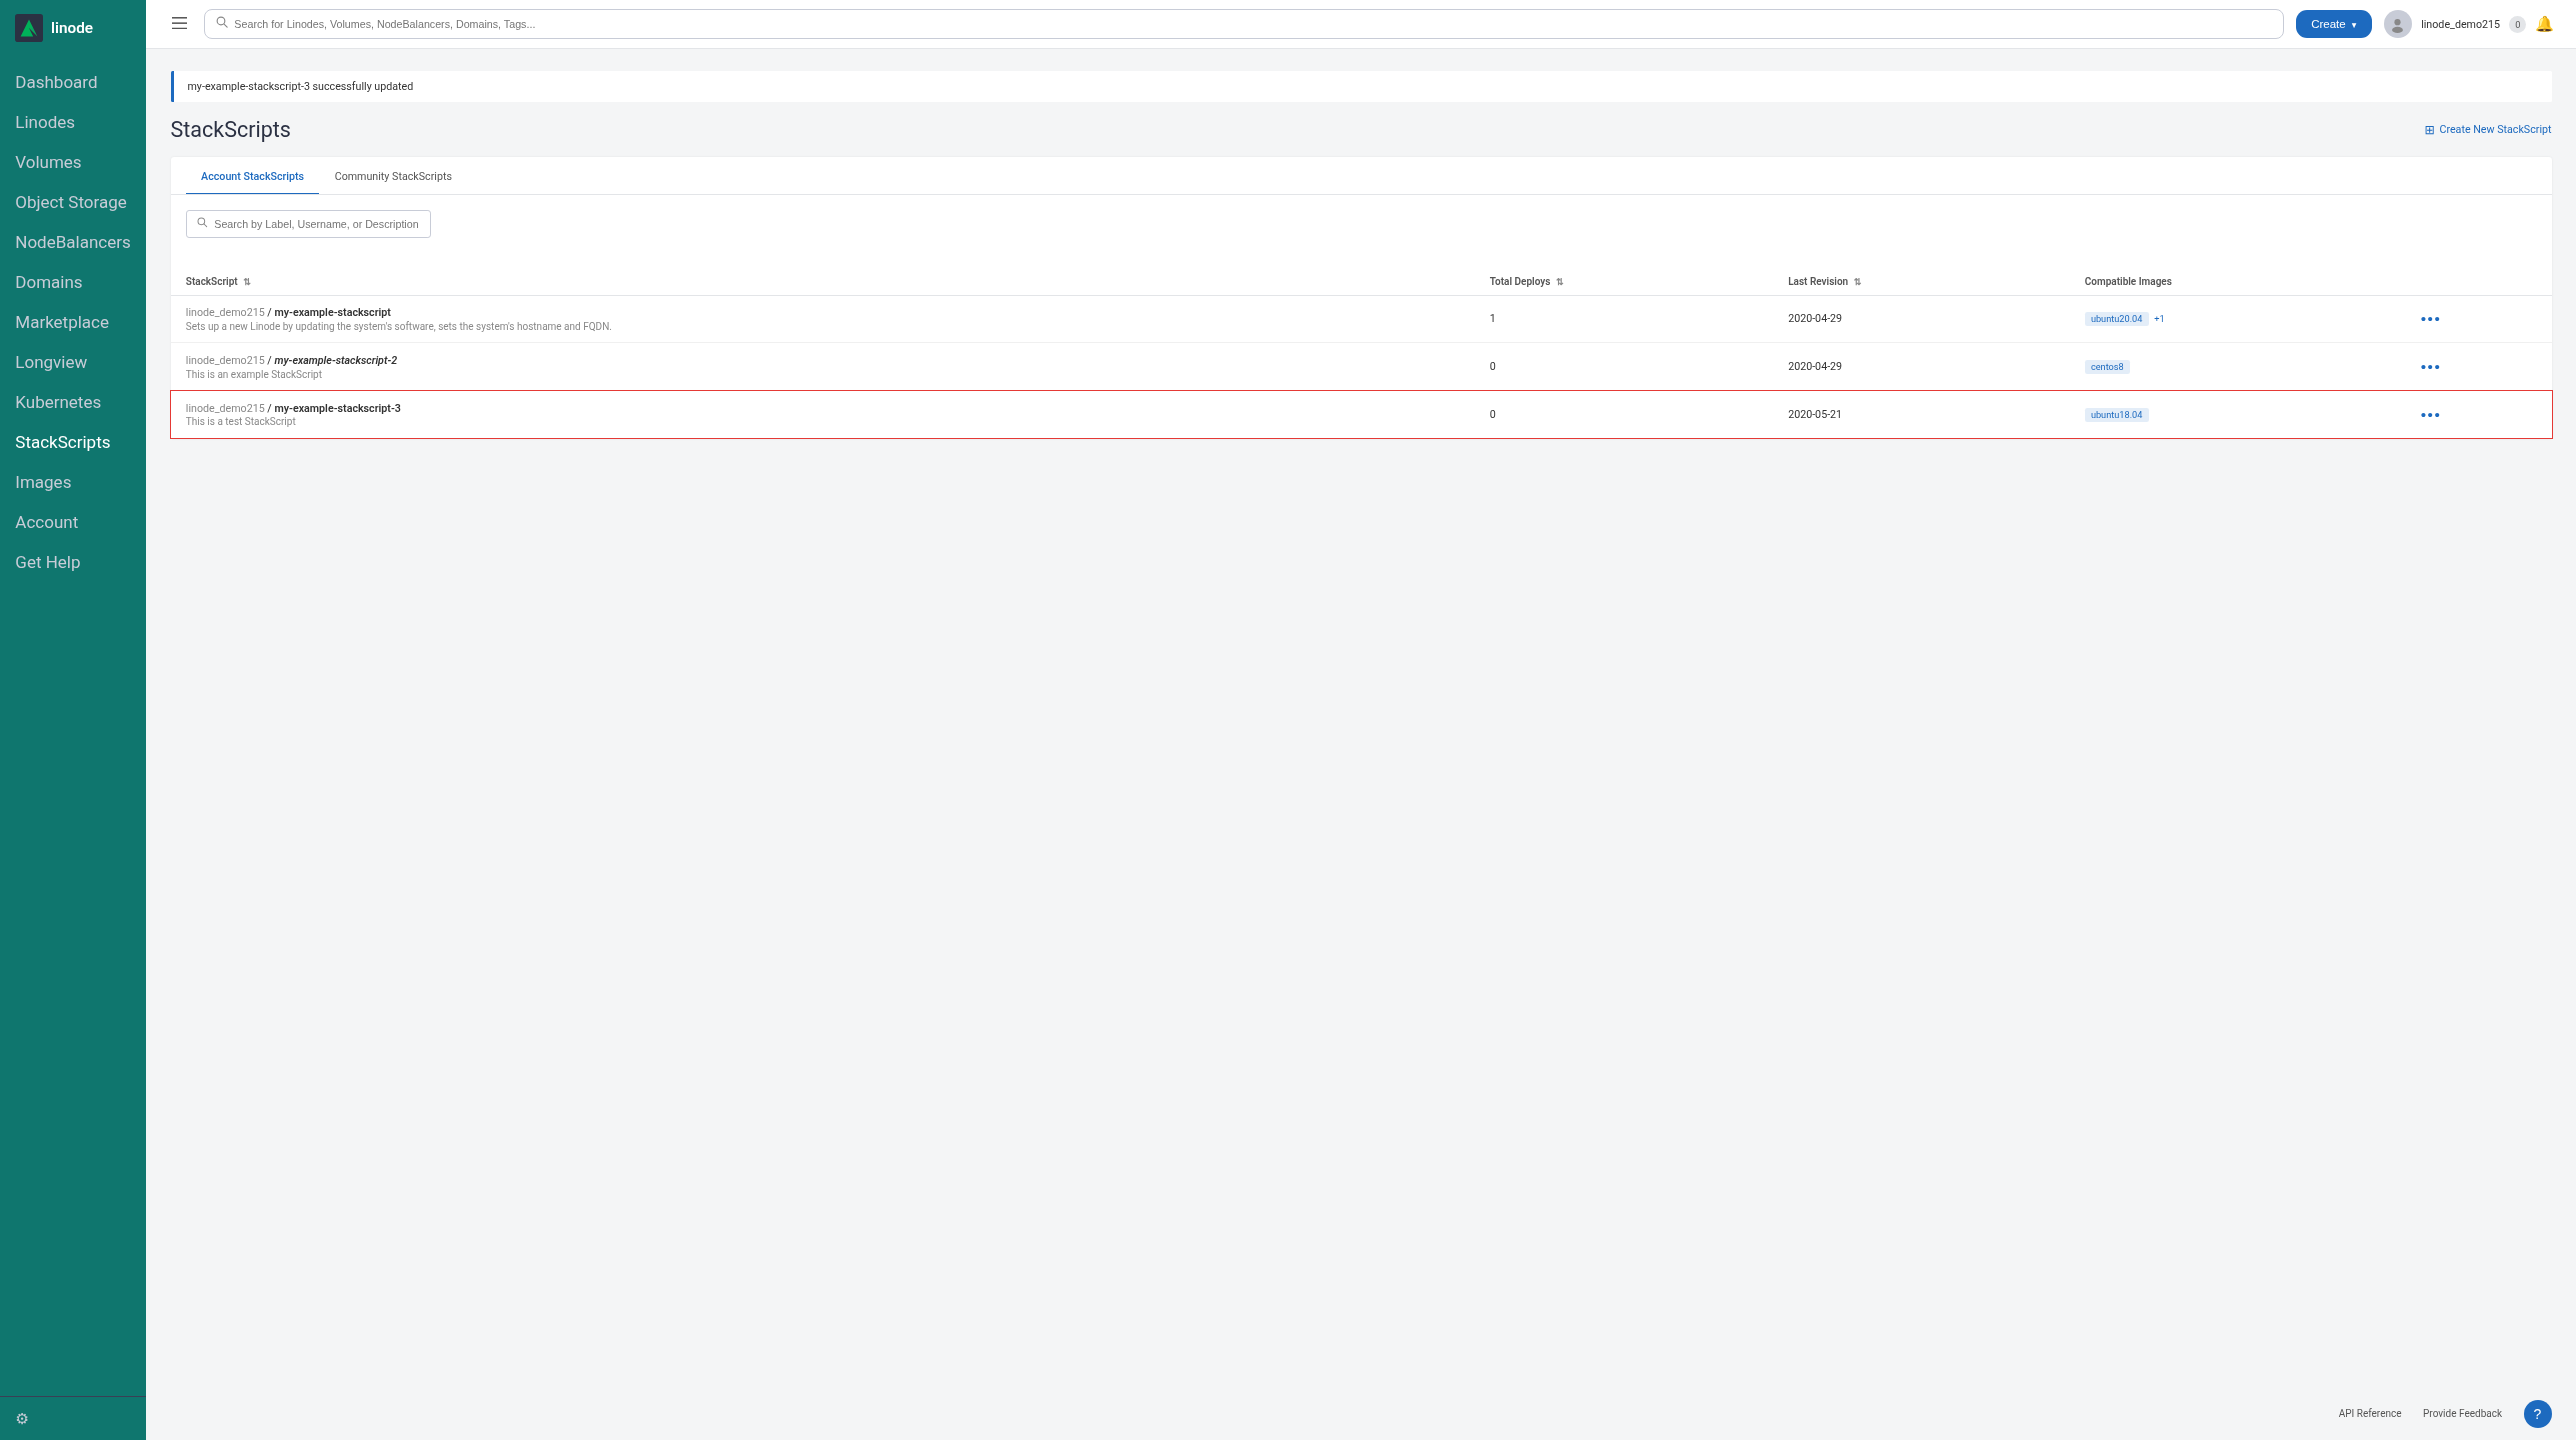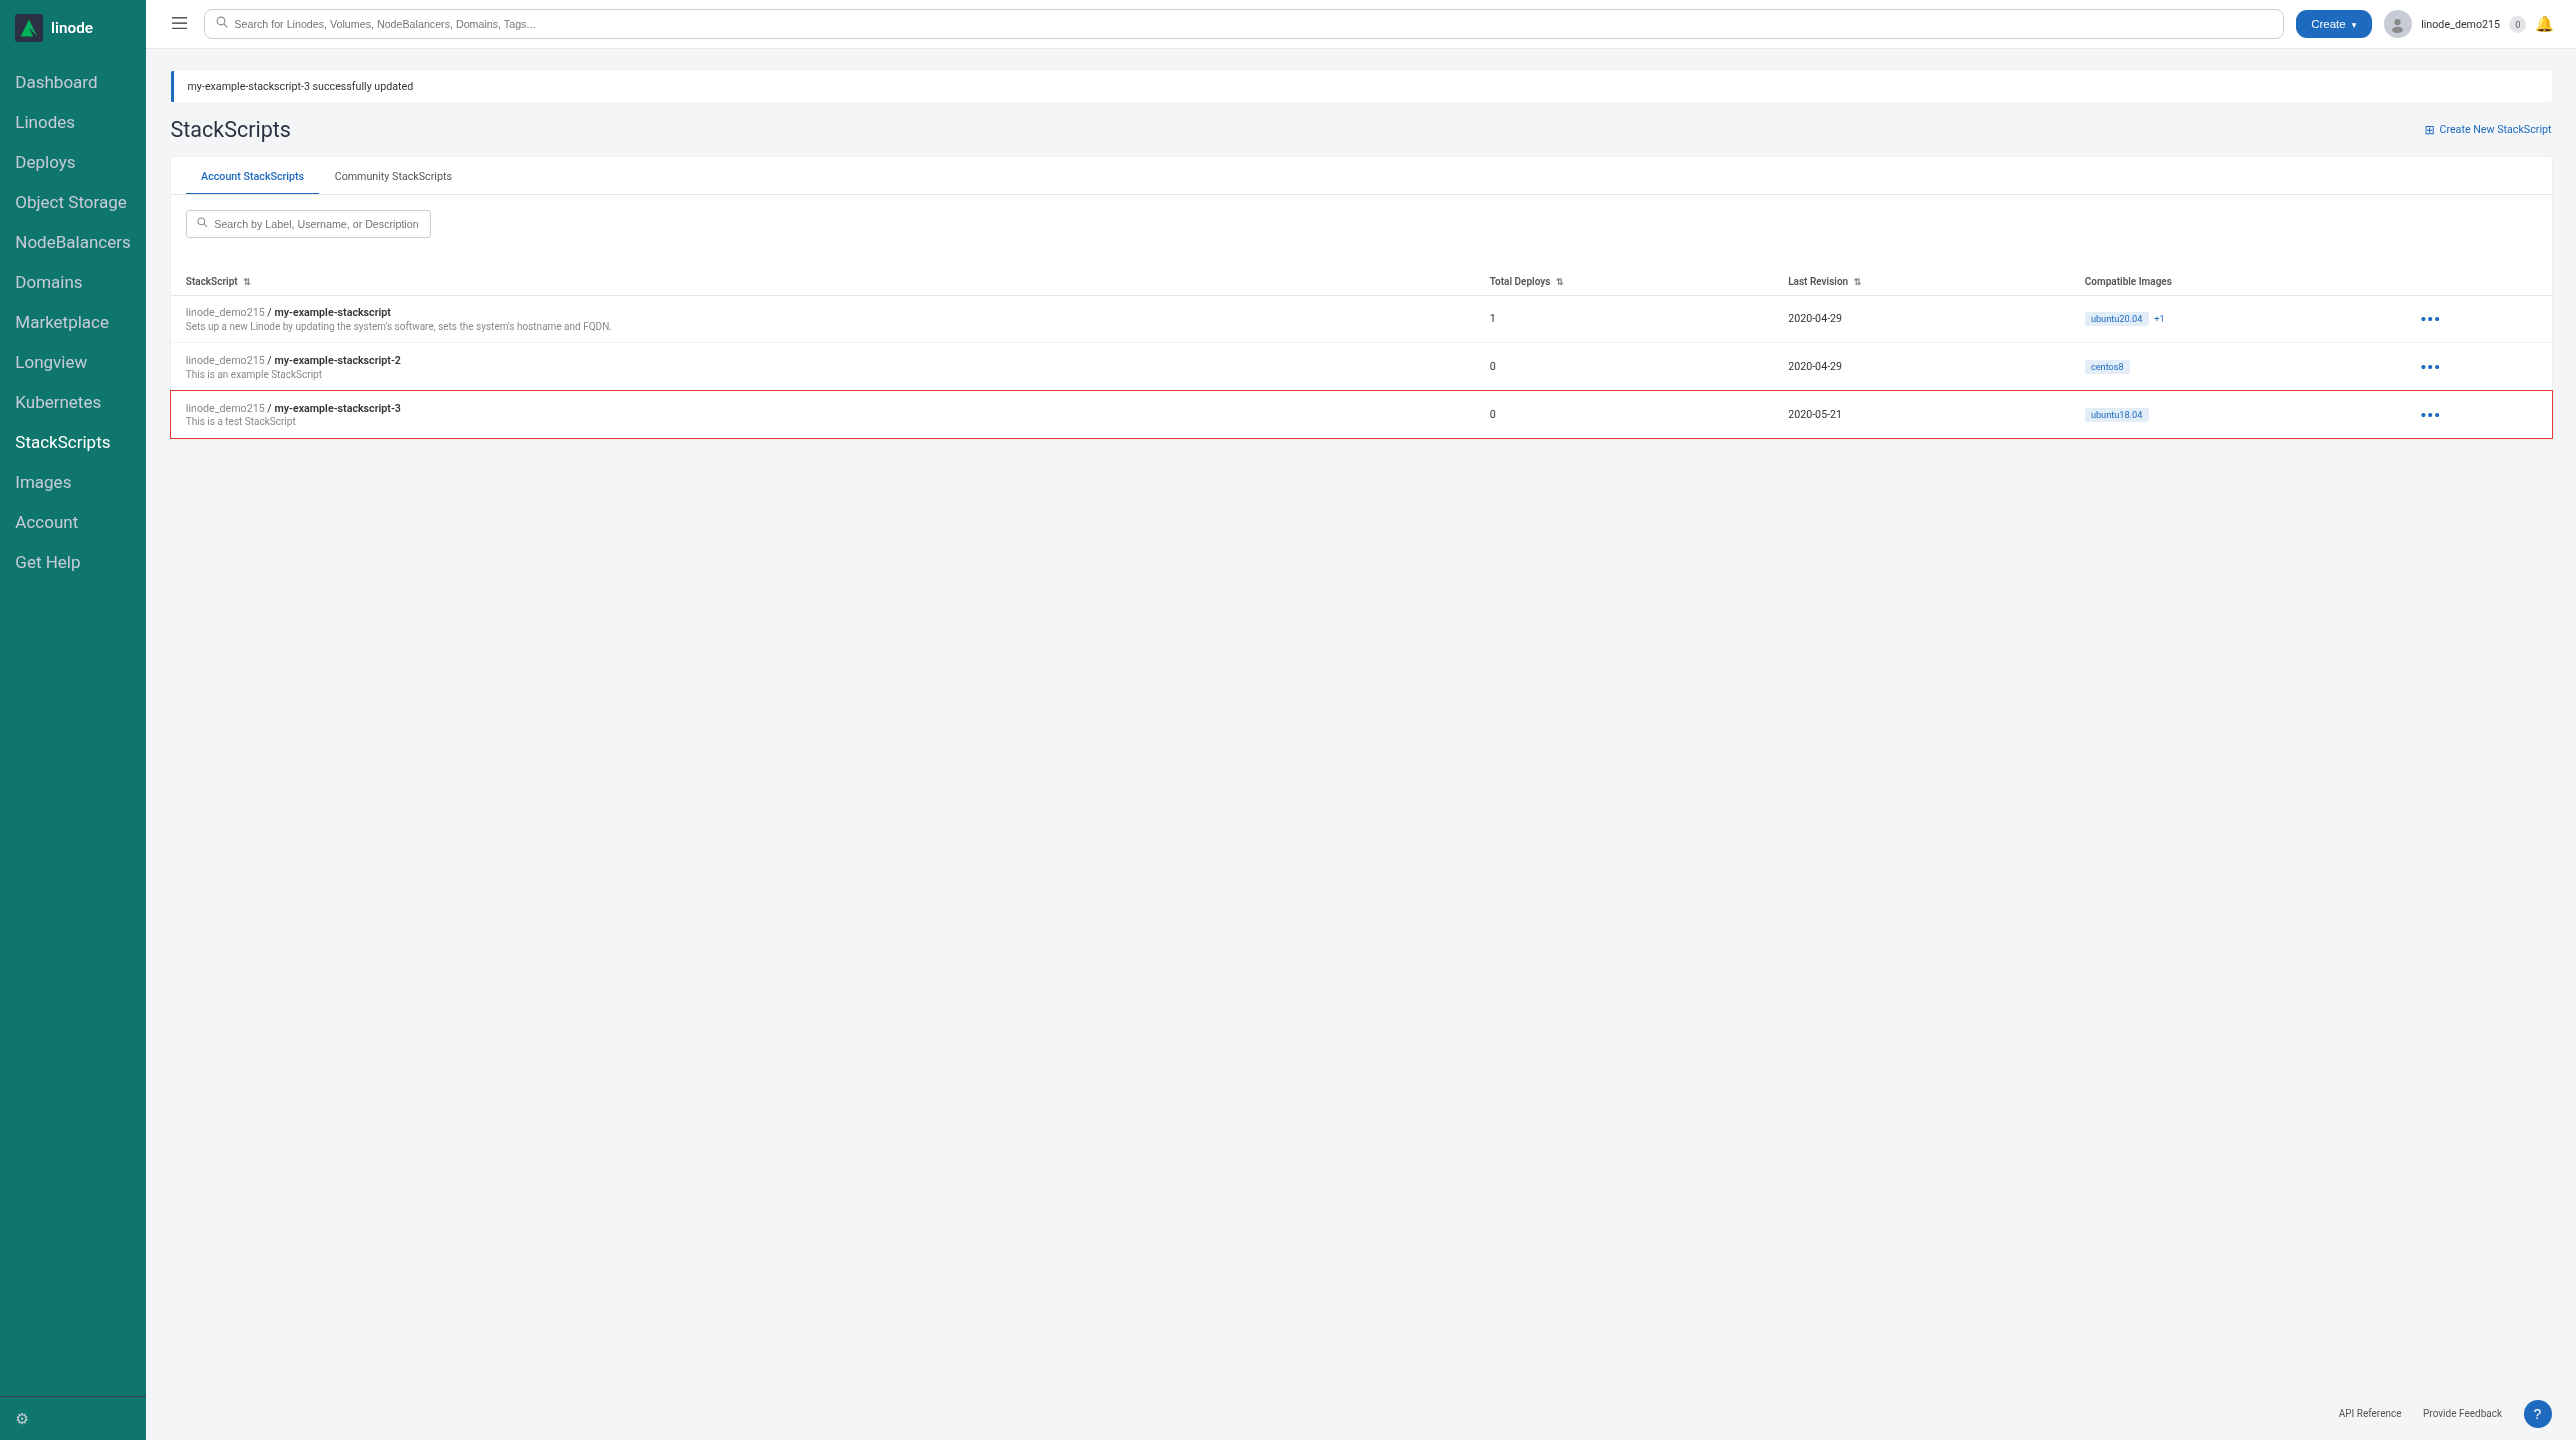--- a/index.html
+++ b/index.html
@@ -356,21 +356,21 @@
     <svg class="logo-icon" viewBox="0 0 40 40" fill="none">
       <rect width="40" height="40" rx="4" fill="#2b3143"></rect>
       <polygon points="8,32 20,8 26,20 20,20 26,32" fill="#00b159"></polygon>
       <polygon points="20,20 26,20 32,32" fill="#00d46a" opacity="0.7"></polygon>
     </svg>
     <span class="logo-text">linode</span>
   </div>
   <div class="sidebar-nav">
     <a class="sidebar-item">Dashboard</a>
     <a class="sidebar-item">Linodes</a>
-    <a class="sidebar-item">Deploys</a>
+    <a class="sidebar-item">Volumes</a>
     <a class="sidebar-item">Object Storage</a>
     <a class="sidebar-item">NodeBalancers</a>
     <a class="sidebar-item">Domains</a>
     <a class="sidebar-item">Marketplace</a>
     <a class="sidebar-item">Longview</a>
     <a class="sidebar-item">Kubernetes</a>
     <a class="sidebar-item stackscripts-active">StackScripts</a>
     <a class="sidebar-item">Images</a>
     <a class="sidebar-item">Account</a>
     <a class="sidebar-item">Get Help</a>
@@ -490,21 +490,21 @@
             <button class="more-btn">•••</button>
           </td>
         </tr>
 
         <tr>
           <td>
             <div class="stackscript-name-cell">
               <div>
                 <span class="username">linode_demo215</span>
                 <span> / </span>
-                <span class="scriptname" style="cursor:pointer;">my-example-stackscript-2</span>
+                <span class="scriptname" style="cursor:pointer;font-style:italic;">my-example-stackscript-2</span>
               </div>
               <div class="description">This is an example StackScript</div>
             </div>
           </td>
           <td>0</td>
           <td>2020-04-29</td>
           <td>
             <span class="image-badge">centos8</span>
           </td>
           <td>

